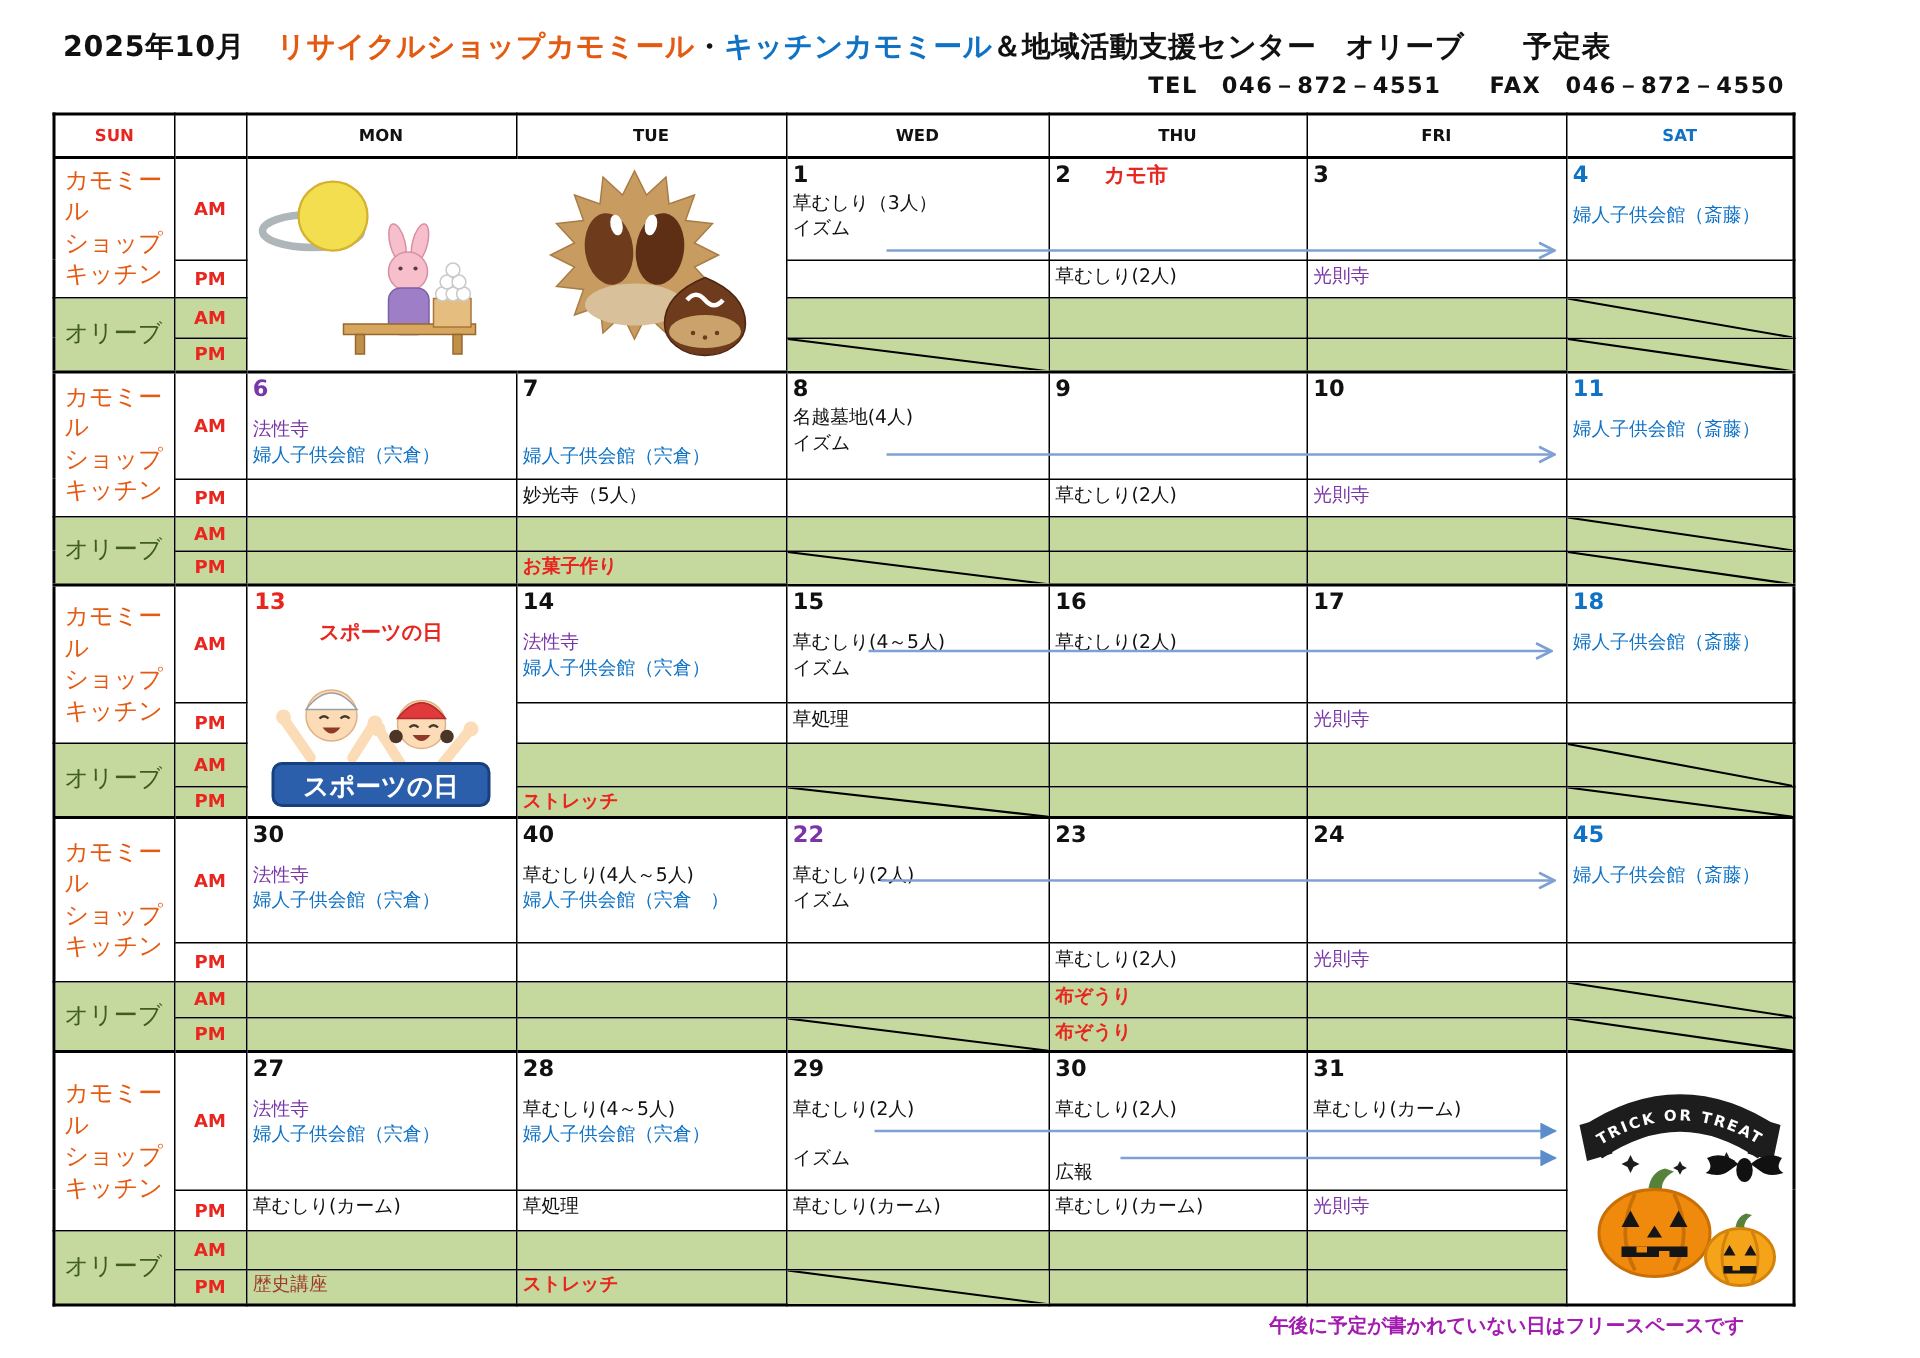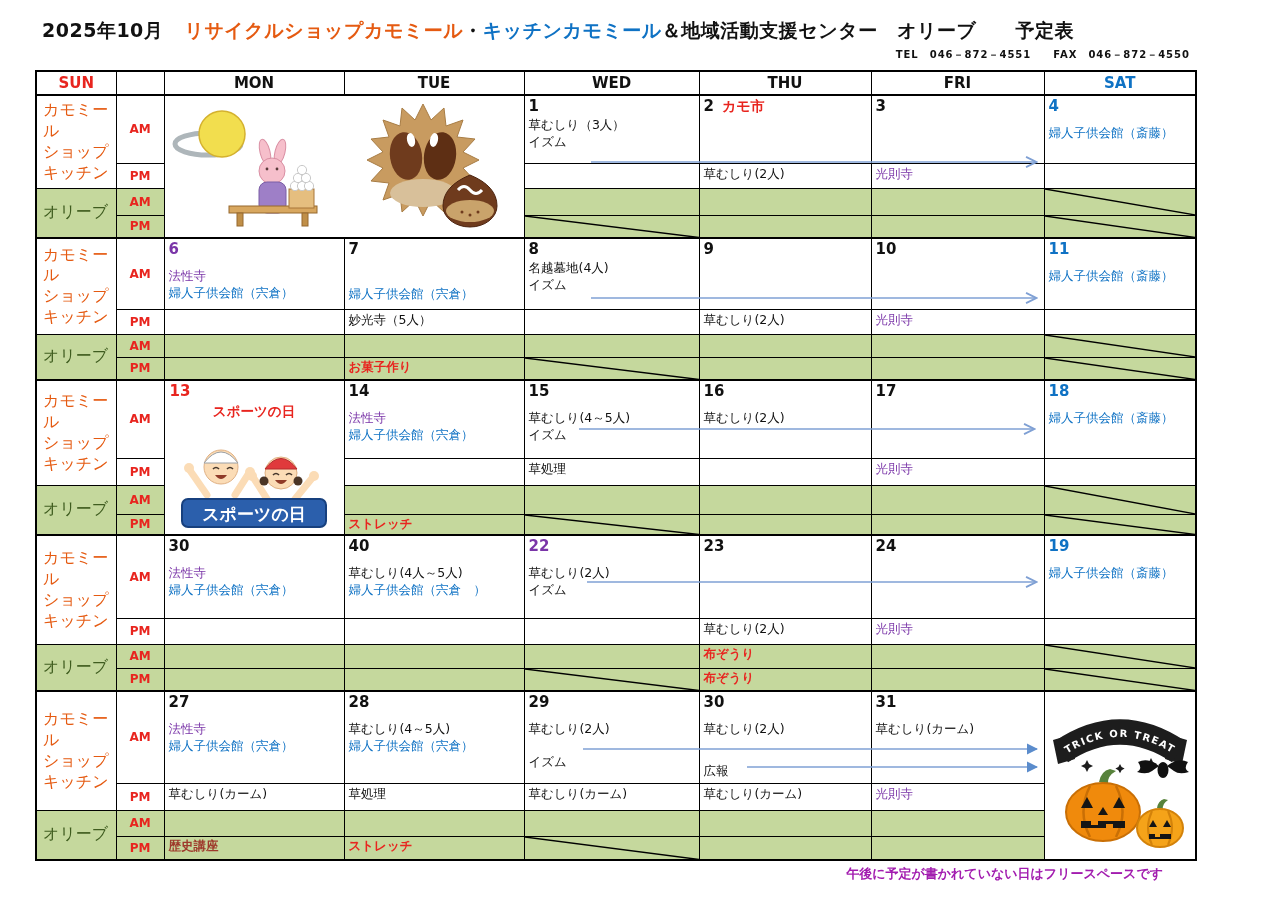--- a/index.html
+++ b/index.html
@@ -1,41 +1,41 @@
 <!DOCTYPE html>
 <html style="--c-red: #e8251f; --c-orange: #e55a11; --c-blue: #0f72c4; --c-purple: #7a35a8; --c-darkred: #9e3a2c; --c-greenbg: #c5d89d; --c-darkgreen: #3f5c1f; --c-arrow: #7fa0d4;"><head>
 <meta charset="utf-8">
 <style>
   * { box-sizing: border-box; margin: 0; padding: 0; }
   html,body { width:1280px; height:905px; background:#fff; overflow:hidden;
     font-family:"DejaVu Sans","Liberation Sans",sans-serif; }
   .title { margin:18px 0 0 42px; font-size:19px; font-weight:bold; color:#111; letter-spacing:.5px; }
   .title .orange { color: var(--c-orange,#e55a11); }
   .title .blue   { color: var(--c-blue,#0f72c4); }
-  .contact { text-align:right; margin:4px 90px 0 0; font-size:10px; font-weight:bold; color:#111; letter-spacing:1px;}
+  .contact { text-align:right; margin:4px 90px 0 0; font-size:15px; font-weight:bold; color:#111; letter-spacing:1px;}
   .wrap { position:relative; width:1160px; margin:8px 0 0 35px; }
   table { border-collapse:collapse; table-layout:fixed; width:1160px; border:2px solid #000; background:#fff;}
   td { border:1px solid #000; vertical-align:top; padding:1px 4px; font-size:12.5px; color:#111; overflow:hidden; }
   tr.hrow td { border-bottom:2px solid #000; text-align:center; vertical-align:middle;
-    font-weight:bold; font-size:15px; height:19px; padding:2px; }
+    font-weight:bold; font-size:11px; height:29px; padding:2px; }
   tr.wk td { border-top:2px solid #000; }
   .sunh { color: var(--c-red,#e8251f); }
   .sath { color: var(--c-blue,#0f72c4); }
   .side { vertical-align:middle; padding-left:6px; font-weight:normal; font-size:16px; line-height:1.3; }
   .kam  { color: var(--c-orange,#e55a11); }
   .oli  { color: var(--c-darkgreen,#3f5c1f); background: var(--c-greenbg,#c5d89d); }
   .tl { color: var(--c-red,#e8251f); font-weight:bold; text-align:center; vertical-align:middle; font-size:12px; }
   .g { background: var(--c-greenbg,#c5d89d); }
   .cell { position:relative; }
   .dnum { font-weight:bold; font-size:15px; line-height:1.25; }
-  .dnum .ev { margin-left:8px; color: var(--c-red,#e8251f); font-size:14px; }
+  .dnum .ev { margin-left:22px; color: var(--c-red,#e8251f); font-size:14px; }
   .blue { color: var(--c-blue,#0f72c4); }
   .purple { color: var(--c-purple,#7a35a8); }
   .red { color: var(--c-red,#e8251f); font-weight:bold; }
-  .dred { color: var(--c-darkred,#9e3a2c); font-weight:bold; }
+  .dred { color: var(--c-darkred,#9e3a2c); font-weight:normal; }
   .ln { line-height:1.38; }
   .mt8 { margin-top:8px; } .gap { margin-top:16px; }
   .posb { position:absolute; left:4px; bottom:3px; }
   .h1a{height:68px}.h1b{height:25px}.h1c{height:24px}.h1d{height:23px}
   .h2a{height:71px}.h2b{height:25px}.h2c{height:23px}.h2d{height:23px}
   .h3a{height:78px}.h3b{height:27px}.h3c{height:22px}.h3d{height:21px}
   .h4a{height:83px}.h4b{height:26px}.h4c{height:24px}.h4d{height:23px}
   .h5a{height:92px}.h5b{height:27px}.h5c{height:24px}.h5d{height:24px}
   td.diag { position:relative; padding:0; }
   td.diag svg { position:absolute; left:0; top:0; width:100%; height:100%; display:block; }
@@ -359,21 +359,21 @@
     <div class="ln mt8">草むしり(2人)</div>
     <div class="ln">イズム</div>
   </td>
   <td class="cell">
             <div class="dnum">23</div>
           </td>
   <td class="cell">
             <div class="dnum">24</div>
           </td>
   <td class="cell">
-    <div class="dnum blue">19</div>
+    <div class="dnum blue">45</div>
     <div class="ln blue mt8">婦人子供会館（斎藤）</div>
   </td>
 </tr>
 <tr class="h4b">
   <td class="tl">PM</td>
   <td class="cell"></td>
   <td class="cell"></td>
   <td class="cell"></td>
   <td class="cell"><span class="ln">草むしり(2人)</span></td>
   <td class="cell"><span class="ln purple">光則寺</span></td>

